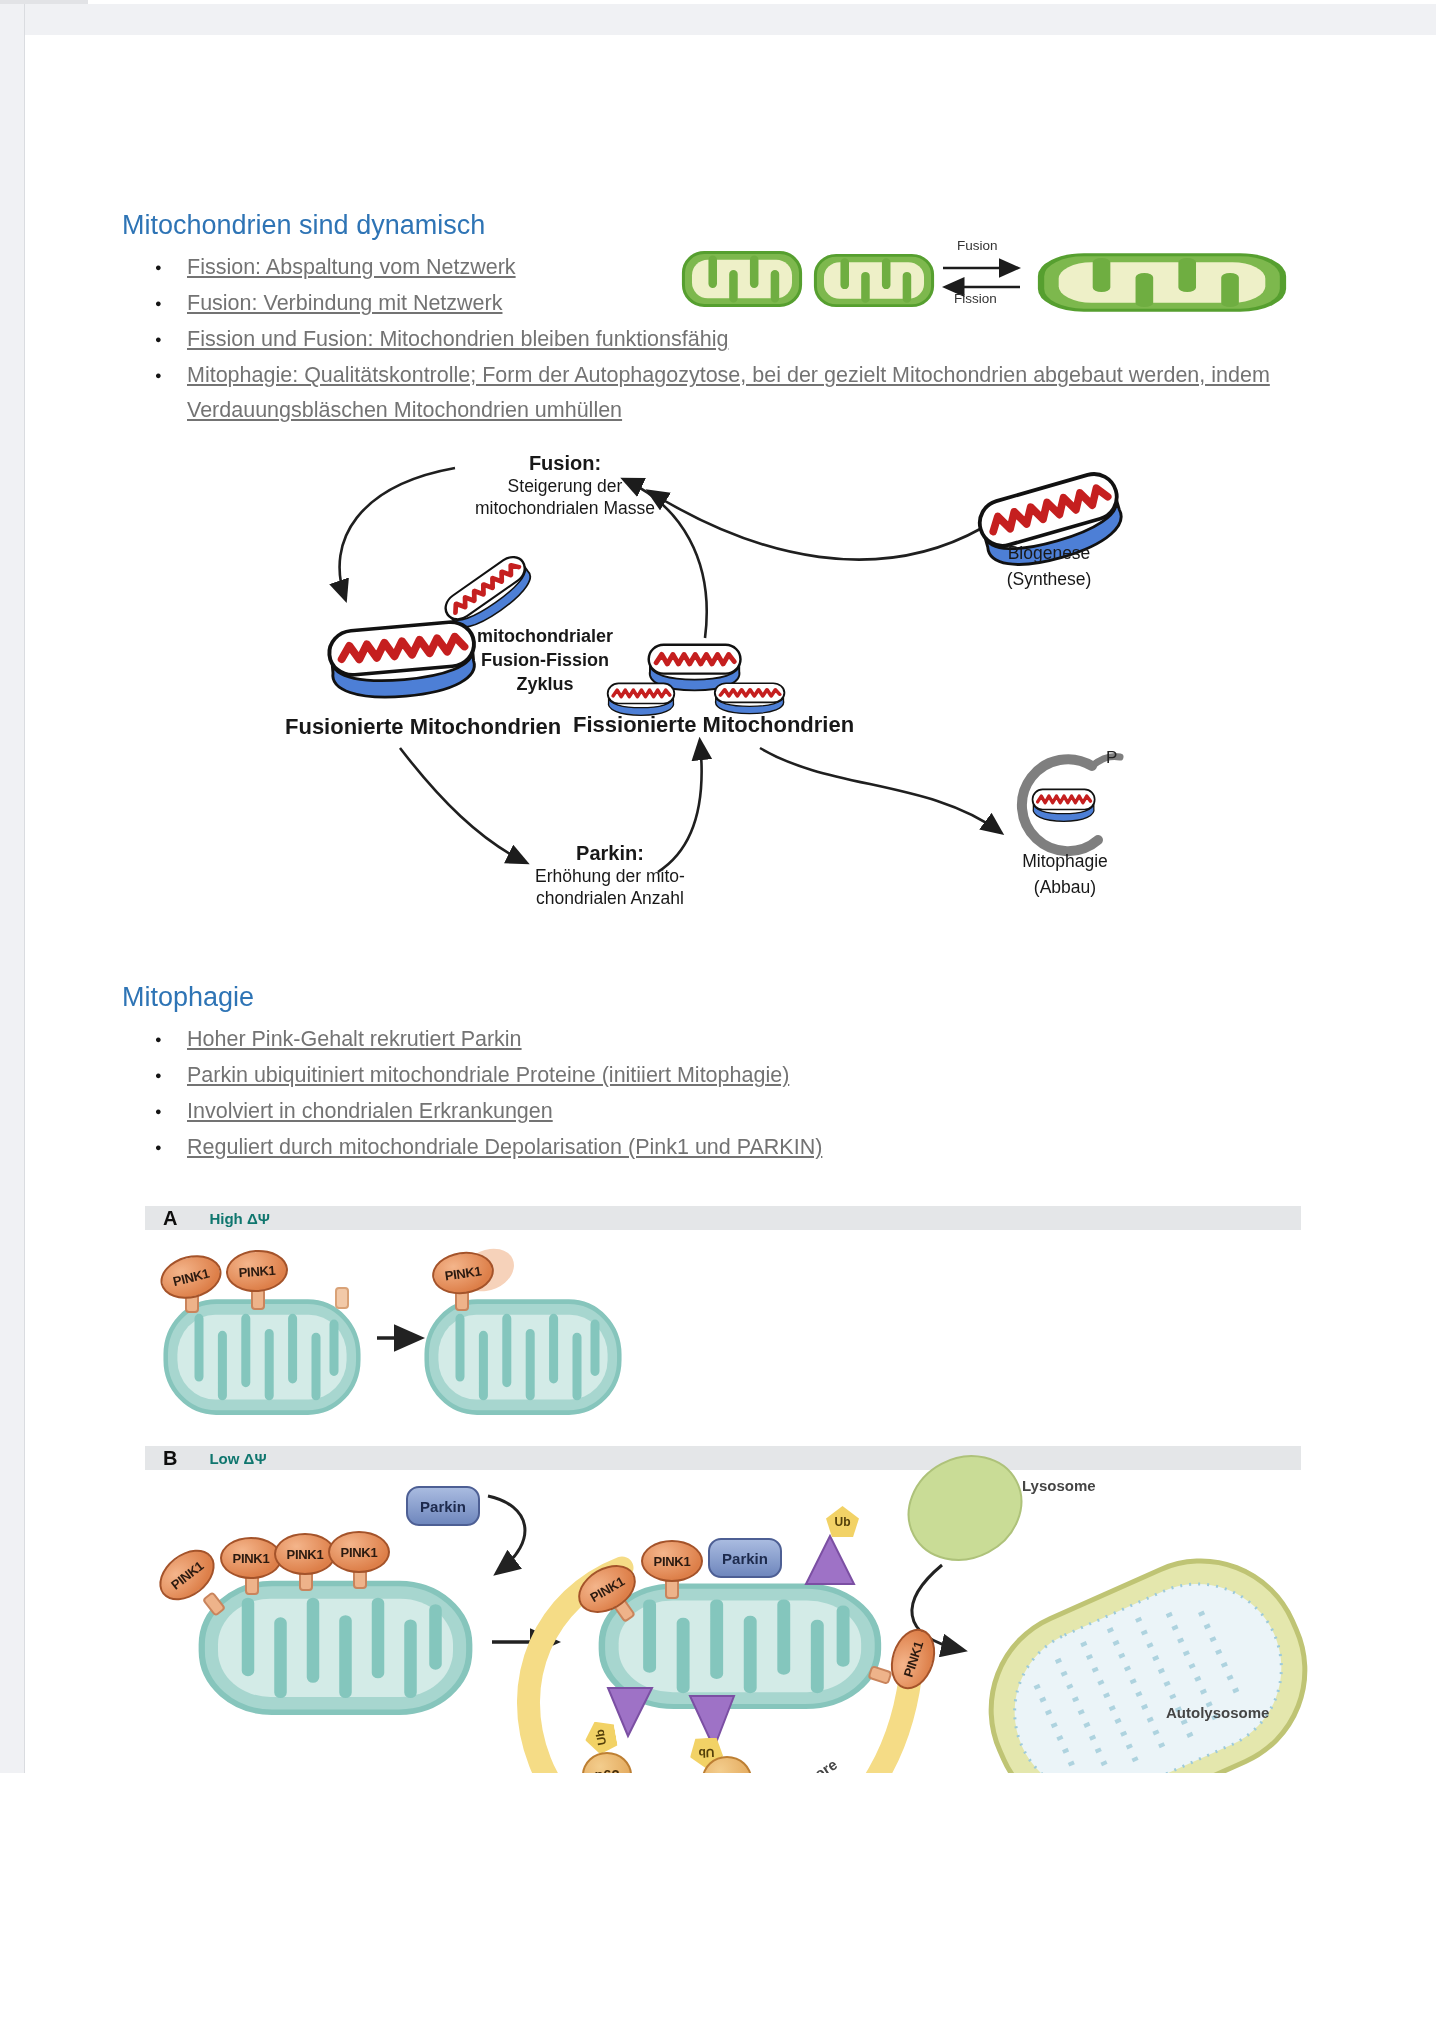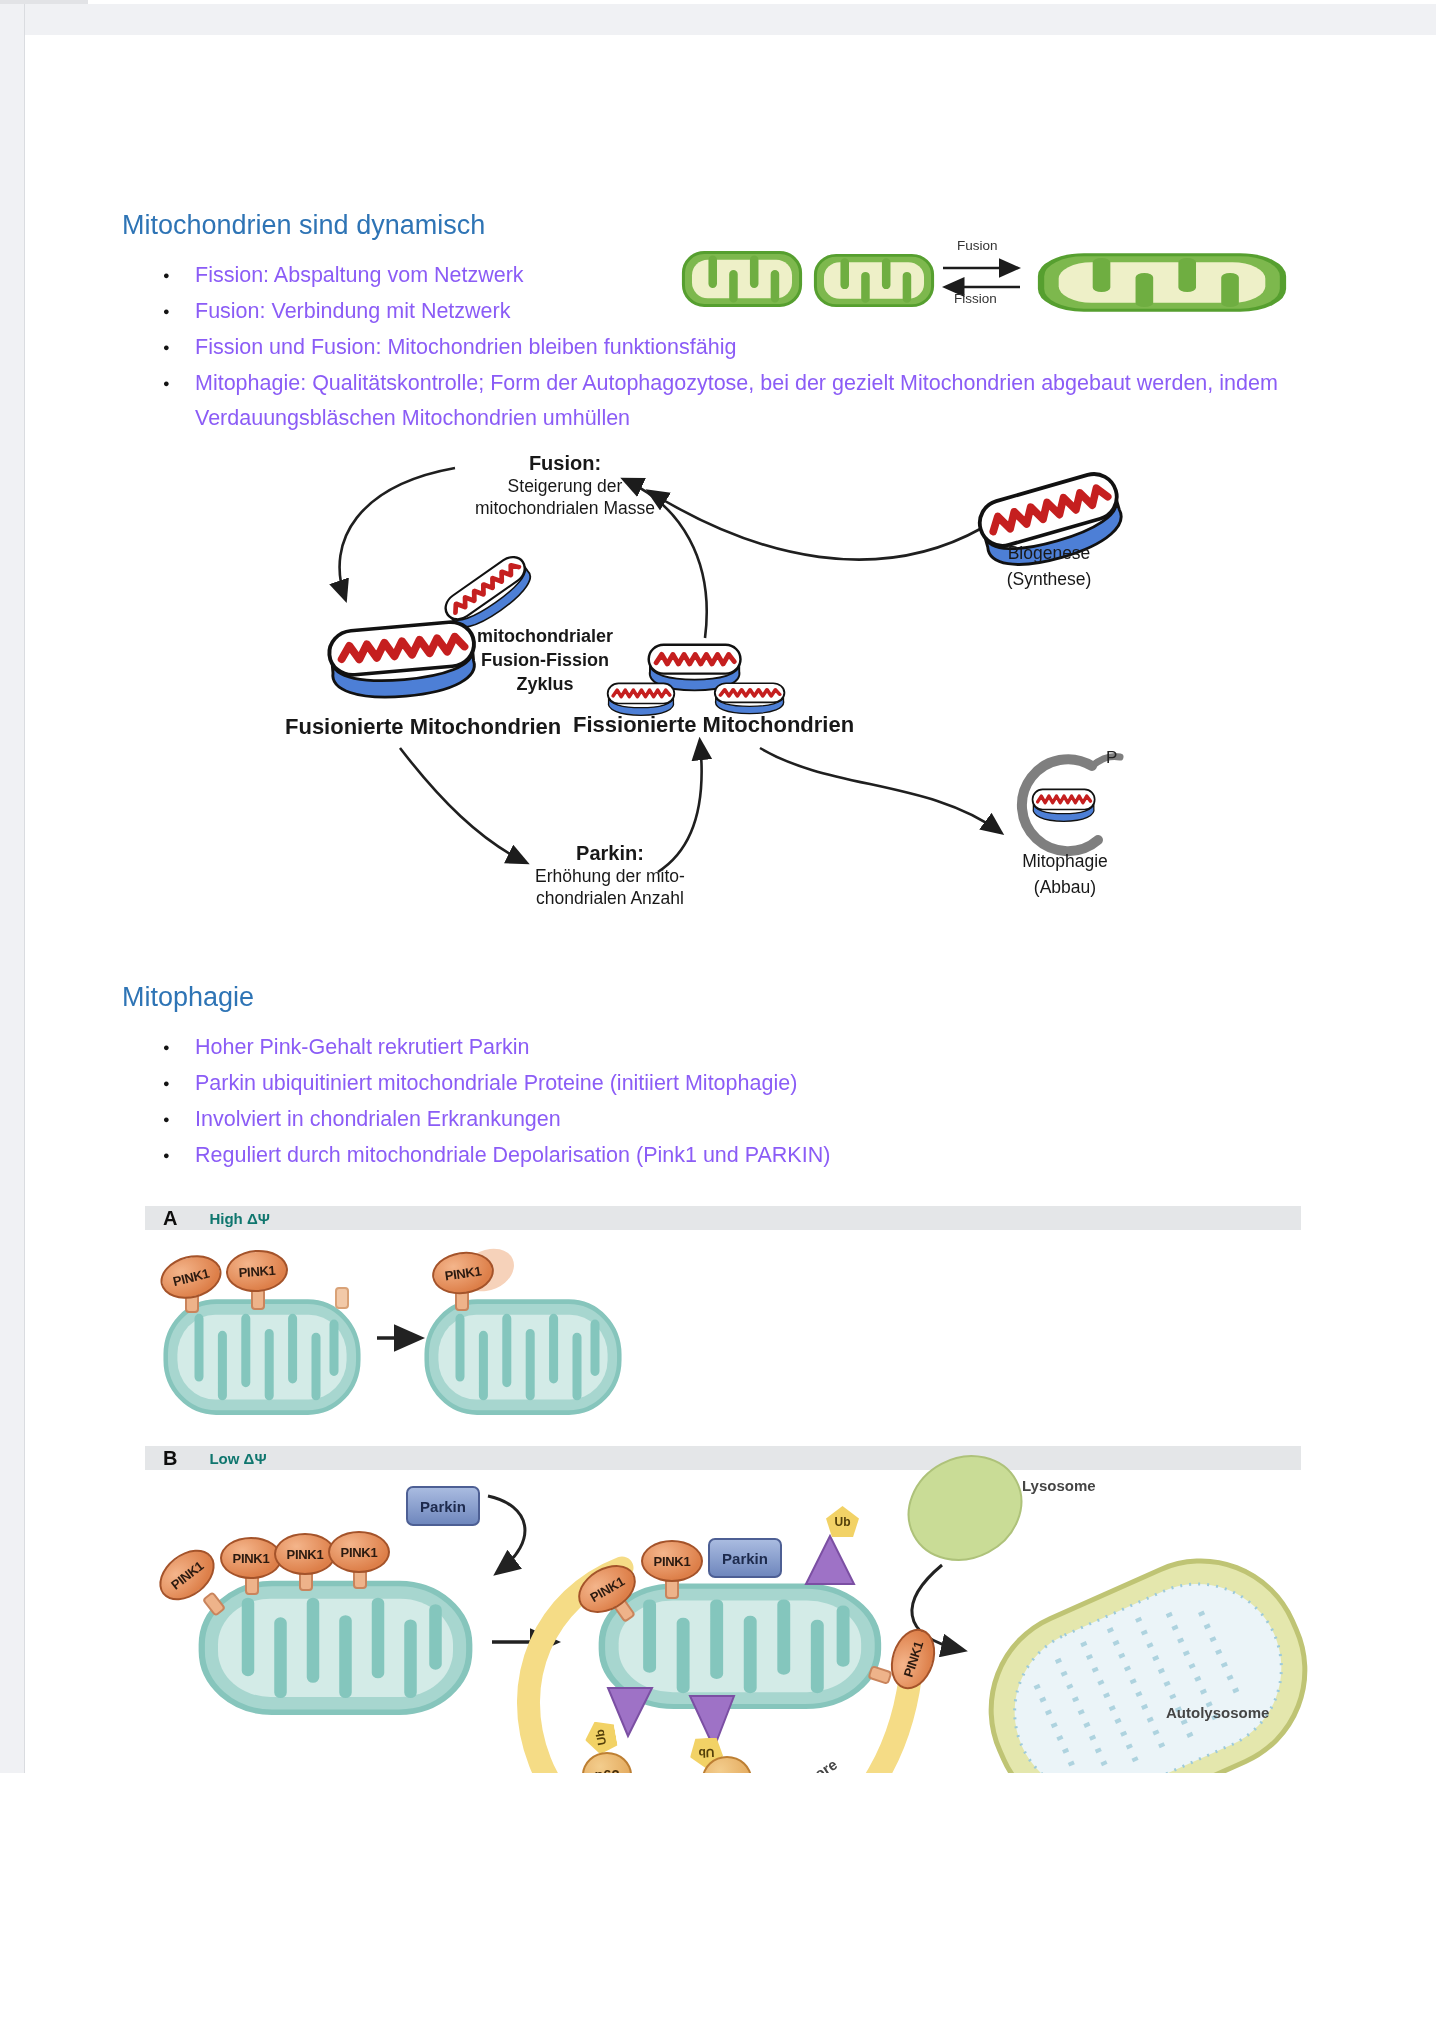--- a/index.html
+++ b/index.html
@@ -6,41 +6,41 @@
   .page{position:relative;width:1436px;height:1773px;background:#fff;overflow:hidden;
         font-family:"Liberation Sans",sans-serif;color:#1a1a1a;}
   .abs{position:absolute;}
   
   .gutter-left{left:0;top:0;width:24px;height:2024px;background:#f0f1f4;border-right:1px solid #dadce0;}
   .band-top{left:25px;top:4px;width:1411px;height:31px;background:#f0f1f4;}
   .corner-top{left:0;top:0;width:88px;height:4px;background:#e2e3e6;}
   .band-bottom{left:0;top:2016px;width:1436px;height:8px;background:#f0f1f4;}
   
   .h1{font-size:27px;color:#2E74B5;white-space:nowrap;}
-  .bullets{list-style:none;margin:8px;padding:0;font-size:21.5px;color:#8b5cf6;}
+  .bullets{list-style:none;margin:0;padding:0;font-size:21.5px;color:#737373;text-decoration:underline;}
   .bullets li{position:relative;padding-left:34px;line-height:35px;margin-bottom:1px;}
   .bullets li::before{content:"●";position:absolute;left:2px;top:0;font-size:11px;line-height:35px;color:#141414;}
   .wrapb{max-width:1085px;}
   
   .cblock{position:absolute;text-align:center;color:#181818;}
   .cyc-title{font-weight:bold;font-size:20px;line-height:23px;}
   .cyc-sub{font-size:17.5px;line-height:22px;}
   .cyc-side{font-weight:bold;font-size:22px;white-space:nowrap;}
   .cyc-lab{font-size:17.5px;line-height:26px;}
   .p-lab{font-size:17px;color:#222;}
   
   .fbar{position:absolute;height:24px;background:#e4e6e8;display:flex;align-items:center;}
   .fletter{font-weight:bold;font-size:20px;margin-left:18px;color:#0e0e0e;}
   .ftitle{font-weight:bold;font-size:15px;margin-left:32px;color:#0f766e;}
   .lbl{position:absolute;font-weight:bold;font-size:15px;color:#454545;white-space:nowrap;}
   .badge{position:absolute;display:flex;align-items:center;justify-content:center;box-sizing:border-box;}
   .pink1{width:62px;height:42px;border-radius:50%;
          background:radial-gradient(ellipse at 35% 30%,#f4b58b,#dd7f49 72%);
          border:2.5px solid #a4532a;font-weight:bold;font-size:13px;color:#2b1a10;letter-spacing:-0.3px;}
-  .parkin{width:74px;height:40px;border-radius:7px;
+  .parkin{width:74px;height:40px;border-radius:13px;
           background:linear-gradient(180deg,#a9bbe0,#6f87bd);
           border:2.5px solid #4d5f94;font-weight:bold;font-size:15px;color:#1d2a4d;}
   .ub{width:33px;height:31px;background:#f2d266;
       clip-path:polygon(50% 0,100% 40%,82% 100%,18% 100%,0 40%);
       font-weight:bold;font-size:12px;color:#54400a;}
   .p62{width:50px;height:46px;border-radius:50%;
        background:radial-gradient(circle at 35% 30%,#f3cd8d,#df9f4f);
        border:2.5px solid #bd7f33;font-weight:bold;font-size:14.5px;color:#4a2f08;}
   .greenlab{position:absolute;font-size:13.5px;color:#333;white-space:nowrap;}
 </style>

